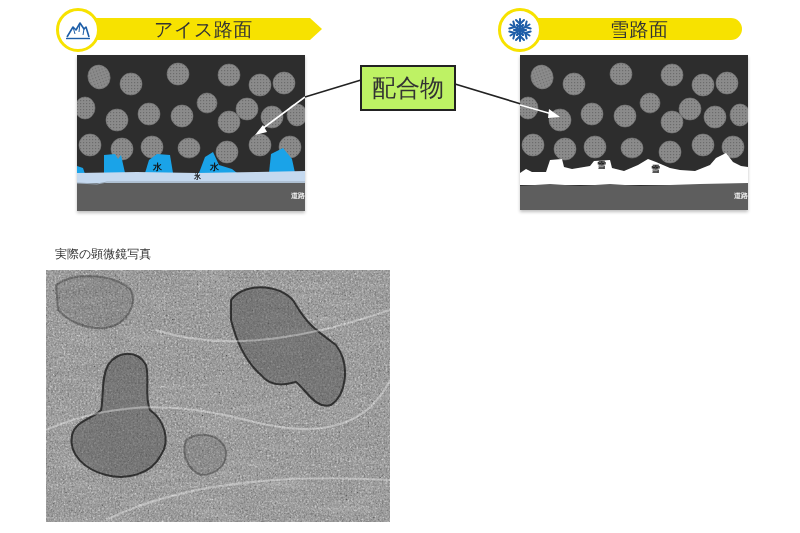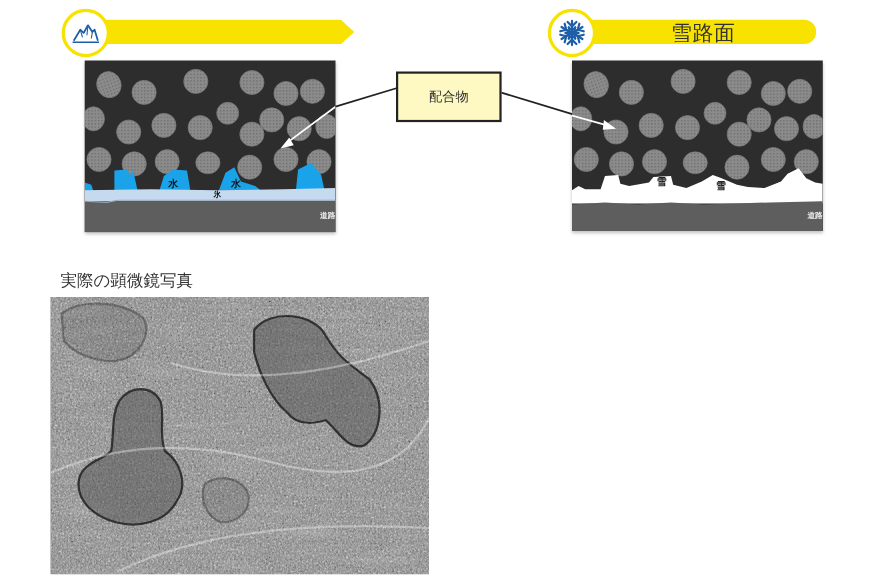--- a/index.html
+++ b/index.html
@@ -13,23 +13,23 @@
   .header .title { position: absolute; top: 9px; font-size: 19px; color: #333; letter-spacing: 0.5px; white-space: nowrap; }
   .header .badge { position: absolute; left: 0; top: 0; width: 44px; height: 44px; border-radius: 50%;
       background: #fff; border: 3px solid #f7e200; display: flex; align-items: center; justify-content: center; }
 
   .panel { position: absolute; overflow: hidden; background: #2d2d2d; box-shadow: 0 2px 3px rgba(0,0,0,0.25); }
   .panel svg { position: absolute; left: 0; top: 0; }
   .road-label { position: absolute; width: 100%; text-align: right; color: #eee; font-size: 7px; font-weight: bold; }
   .layer-label { position: absolute; font-size: 9px; font-weight: bold; color: #111; }
 
   .callout { position: absolute; left: 360px; top: 65px; width: 96px; height: 46px; border: 2px solid #222;
-      background: #fef9c3; display: flex; align-items: center; justify-content: center; font-size: 12px; color: #333; }
+      background: #bef264; display: flex; align-items: center; justify-content: center; font-size: 24px; color: #333; }
 
-  .photo-label { position: absolute; left: 55px; top: 246px; font-size: 15px; color: #333; }
+  .photo-label { position: absolute; left: 55px; top: 246px; font-size: 12px; color: #333; }
   .photo { position: absolute; left: 46px; top: 270px; width: 344px; height: 252px; background: #7a7a7a; overflow: hidden; }
 </style>
 </head>
 <body>
 
 <svg width="0" height="0" style="position:absolute">
   <defs>
     <pattern id="mesh" width="3" height="3" patternUnits="userSpaceOnUse">
       <rect width="3" height="3" fill="#8b8b8b"></rect>
       <rect width="1.2" height="1.2" fill="#6c6c6c"></rect>
@@ -71,20 +71,21 @@
       <ellipse cx="183" cy="90" rx="11" ry="11"></ellipse>
       <ellipse cx="213" cy="92" rx="11" ry="11"></ellipse>
     </g>
   </defs>
 </svg>
 
 <div class="header" style="left:56px; top:8px; width:262px;">
   <div class="banner" style="width:234px;">
     <div class="arrow-tip"></div>
   </div>
+  <div class="title" style="left:98px;">アイス路面</div>
   <div class="badge">
     <svg width="26" height="20" viewBox="0 0 26 20">
       <path d="M2 17 L8 7 L11 10 L15 3 L19 9 L21 7 L24 17" fill="none" stroke="#1d5ea8" stroke-width="1.6" stroke-linejoin="round"></path>
       <path d="M8 7 L10 14 M15 3 L14 12 M19 9 L18 15" fill="none" stroke="#1d5ea8" stroke-width="1"></path>
       <line x1="1" y1="18.5" x2="25" y2="18.5" stroke="#1d5ea8" stroke-width="1.4"></line>
     </svg>
   </div>
 </div>
 
 <div class="panel" style="left:77px; top:55px; width:228px; height:156px;">

